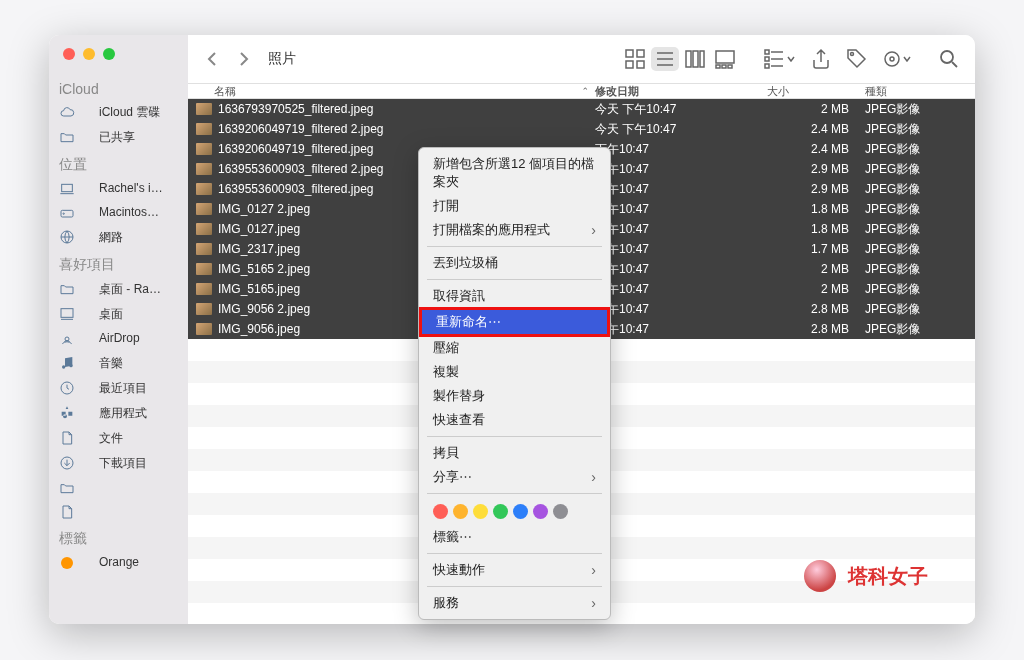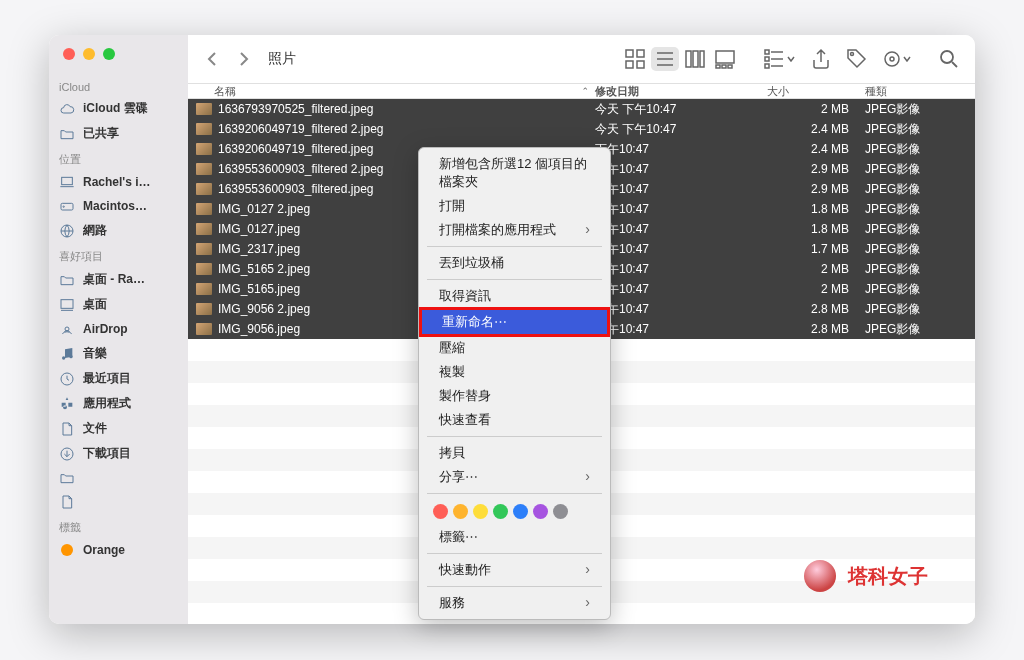--- a/index.html
+++ b/index.html
@@ -2,22 +2,22 @@
 <html><head>
 <meta charset="utf-8">
 <style>
 * { margin: 0; padding: 0; box-sizing: border-box; font-family: -apple-system, "Helvetica Neue", sans-serif; }
 body { background: #f5f5f7; width: 1024px; height: 660px; overflow: hidden; position: relative; }
 .window { position: absolute; left: 49px; top: 35px; width: 926px; height: 589px; background: #fff; border-radius: 10px; box-shadow: 0 10px 40px rgba(0,0,0,0.25); display: flex; overflow: hidden; }
 .sidebar { width: 139px; background: #e9e7ea; display: flex; flex-direction: column; font-size: 12px; color: #333; }
 .traffic { display: flex; gap: 8px; padding: 13px 0 0 14px; height: 40px; }
 .tl { width: 12px; height: 12px; border-radius: 50%; }
 .tl.r { background: #ff5f57; } .tl.y { background: #febc2e; } .tl.g { background: #28c840; }
-.sb-header { color: #888; font-size: 11px; padding: 6px 10px 3px; }
-.sb-item { display: flex; align-items: center; gap: 8px; padding: 4px 10px; cursor: default; color: #333; font-weight: bold; }
+.sb-header { color: #888; font-size: 14px; padding: 6px 10px 3px; }
+.sb-item { display: flex; gap: 24px; padding: 4px 10px; cursor: default; color: #333; }
 .sb-item .ic { width: 16px; height: 16px; display: flex; align-items: center; justify-content: center; color: #5c7a99; }
 .sb-item span.label { white-space: nowrap; overflow: hidden; text-overflow: ellipsis; }
 .tag-dot { width: 12px; height: 12px; border-radius: 50%; border: none; }
 .main { flex: 1; display: flex; flex-direction: column; background: #fff; }
 .toolbar { height: 48px; display: flex; align-items: center; padding: 16px 12px; gap: 8px; }
 .nav-btn { width: 24px; height: 24px; display: flex; align-items: center; justify-content: center; color: #888; }
 .title { font-size: 14px; font-weight: 500; color: #333; margin-left: 4px; }
 .spacer { flex: 1; }
 .tb-group { display: flex; gap: 2px; align-items: center; }
 .tb-btn { width: 28px; height: 24px; display: flex; align-items: center; justify-content: center; color: #666; border-radius: 5px; }
@@ -30,21 +30,21 @@
 .sort-caret { font-size: 9px; color: #666; margin-left: auto; margin-right: 6px; }
 .file-list { flex: 1; overflow: auto; }
 .row { height: 20px; display: flex; align-items: center; font-size: 12px; background: #404040; color: #fff; }
 .row .fimg { width: 16px; height: 12px; margin: 0 6px 0 8px; background: linear-gradient(135deg,#d4a574,#8b6f47); border-radius: 1px; flex-shrink: 0; }
 .row .fname { flex: 1; white-space: nowrap; overflow: hidden; }
 .row .fdate { width: 172px; }
 .row .fsize { width: 98px; text-align: right; padding-right: 16px; }
 .row .fkind { width: 110px; }
 .stripes { background: repeating-linear-gradient(to bottom, #fff 0, #fff 22px, #f5f5f5 22px, #f5f5f5 44px); height: 330px; }
 .context-menu { position: absolute; left: 418px; top: 147px; width: 193px; background: #f0f0f0; border: 1px solid #bbb; border-radius: 6px; box-shadow: 0 6px 24px rgba(0,0,0,0.25); font-size: 13px; color: #222; z-index: 100; padding: 4px 0; }
-.cm-item { padding: 3px 20px; display: flex; align-items: flex-start; justify-content: space-between; }
+.cm-item { padding: 3px 14px; display: flex; align-items: center; justify-content: space-between; }
 .cm-item.highlighted { background: #3b5bdb; color: #fff; border: 3px solid #e11; margin: -1px 0; position: relative; z-index: 2; }
 .cm-sep { height: 1px; background: #ccc; margin: 4px 8px; }
 .cm-sub::after { content: "›"; font-size: 14px; color: #666; }
 .cm-tags { display: flex; gap: 5px; padding: 6px 14px; }
 .cm-tag { width: 15px; height: 15px; border-radius: 50%; }
 .watermark { position: absolute; right: 96px; bottom: 68px; font-size: 20px; color: #d33; font-weight: 600; z-index: 50; display: flex; align-items: center; gap: 12px; }
 .watermark .wm-img { width: 32px; height: 32px; background: radial-gradient(circle at 40% 30%, #fcd 0%, #c44 70%); border-radius: 50%; }
 svg { width: 100%; height: 100%; }
 </style>
 </head>

